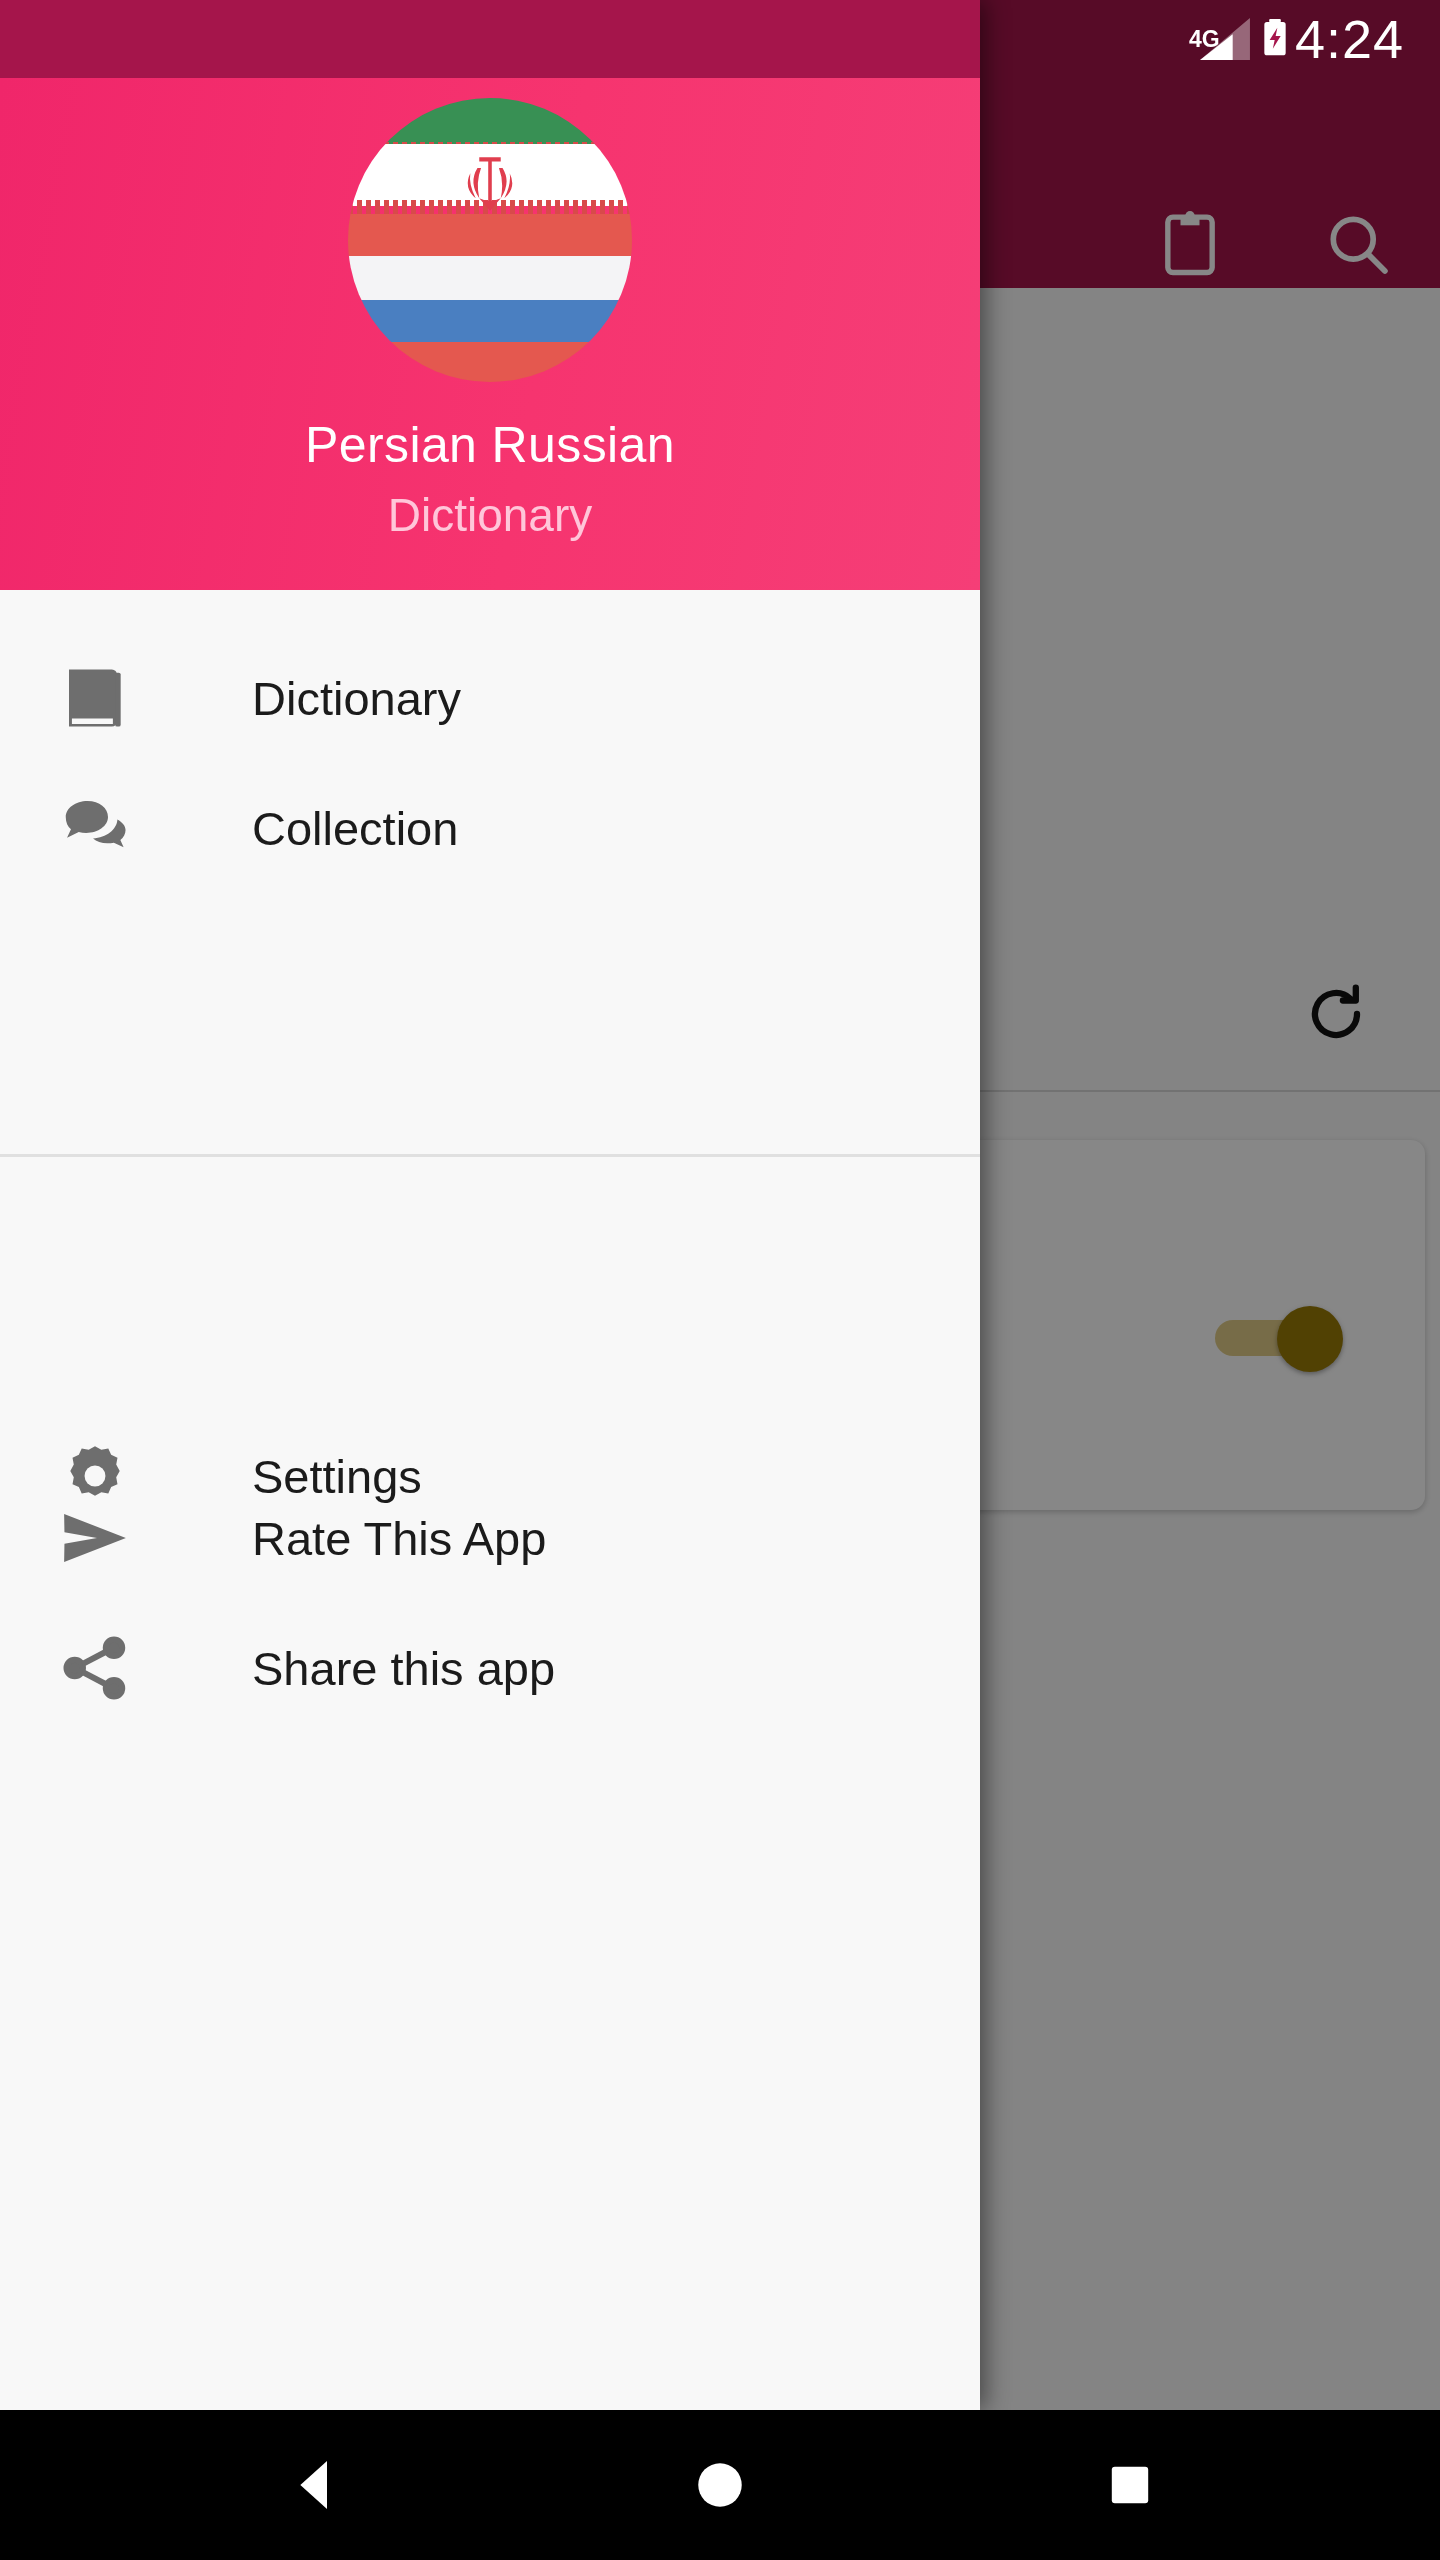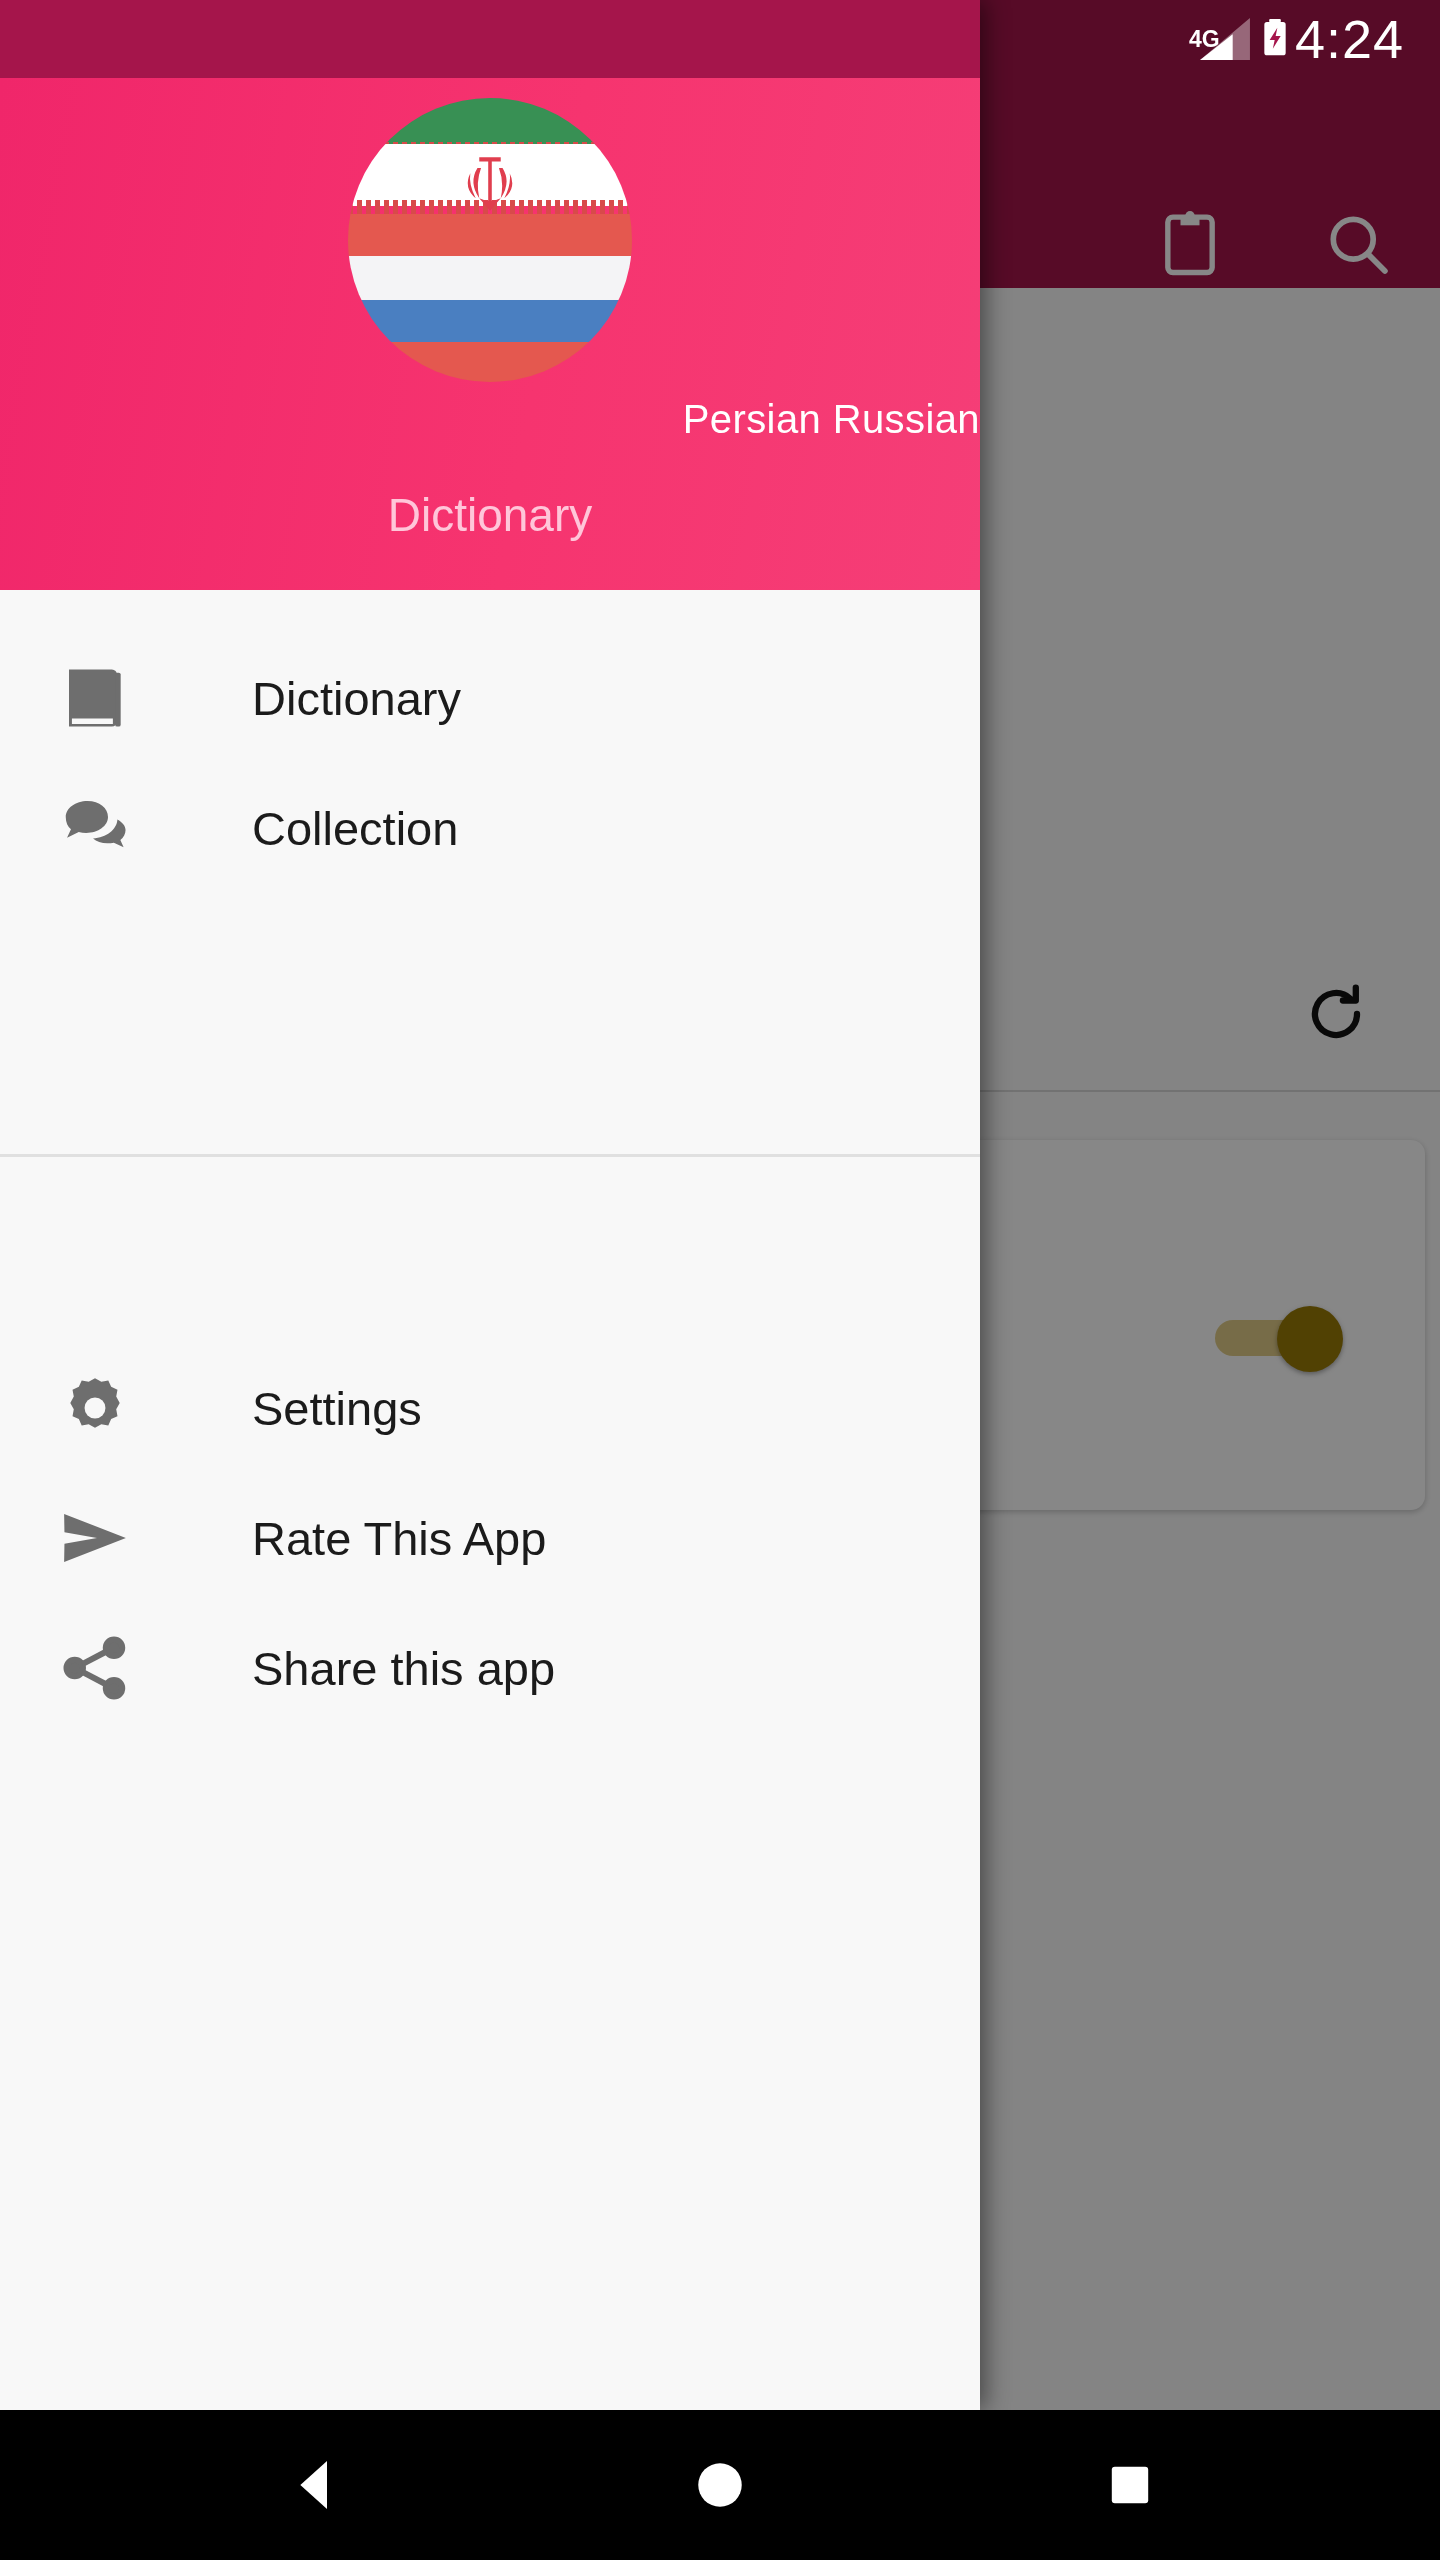--- a/index.html
+++ b/index.html
@@ -85,22 +85,22 @@
   .kufic {
     position:absolute; left:0; width:284px; height:14px;
     background:repeating-linear-gradient(90deg,
       #D84A4A 0px,#D84A4A 5px, transparent 5px, transparent 9px);
   }
   #flag-emblem {
     position:absolute; left:50%; top:52px; transform:translateX(-50%);
     width:72px; height:68px;
   }
   #drawer-title {
-    position:absolute; left:0; top:319px; width:980px;
-    text-align:right; color:#FFFFFF; font-size:40px; letter-spacing:.4px;
+    position:absolute; left:0; top:338px; width:980px;
+    text-align:center; color:#FFFFFF; font-size:50px; letter-spacing:.4px;
   }
   #drawer-subtitle {
     position:absolute; left:0; top:410px; width:980px;
     text-align:center; color:#FFC6D9; font-size:46px;
   }
 
   .menu-item {
     position:absolute; left:0; width:980px; height:112px;
     display:flex; align-items:center;
   }
@@ -241,21 +241,21 @@
           <path d="M16 8.6c0 2.7-3 4.9-6.7 4.9-.8 0-1.6-.1-2.3-.3L3.4 15l1.2-2.6C3.6 11.6 3 10.2 3 8.6 3 5.9 6 3.7 9.7 3.7S16 5.9 16 8.6z"></path>
           <path d="M21.4 12.6c0 1.2-.6 2.3-1.6 3.1l1 2.2-3-1.4c-.6.2-1.3.2-2 .2-1.8 0-3.4-.6-4.4-1.5 4.1-.2 7.3-2.7 7.5-5.8 1.5.8 2.5 2 2.5 3.2z"></path>
         </svg>
       </span>
       <span class="menu-label">Collection</span>
     </div>
 
 
     <div id="drawer-divider"></div>
 
-    <div class="menu-item" style="top:1352px;">
+    <div class="menu-item" style="top:1420px;">
       <span class="menu-icon">
         <svg viewBox="0 0 24 24" width="76" height="76" fill="#6E6E6E">
           <path d="M12 2.6l2 1.1 2.2-.4.9 2 2 .9-.4 2.2 1.1 2-1.1 2 .4 2.2-2 .9-.9 2-2.2-.4-2 1.1-2-1.1-2.2.4-.9-2-2-.9.4-2.2-1.1-2 1.1-2-.4-2.2 2-.9.9-2 2.2.4z"></path>
           <circle cx="12" cy="12" r="3.3" fill="#F8F8F8"></circle>
         </svg>
       </span>
       <span class="menu-label">Settings</span>
     </div>
 
     <div class="menu-item" style="top:1482px;text-align:center;">

